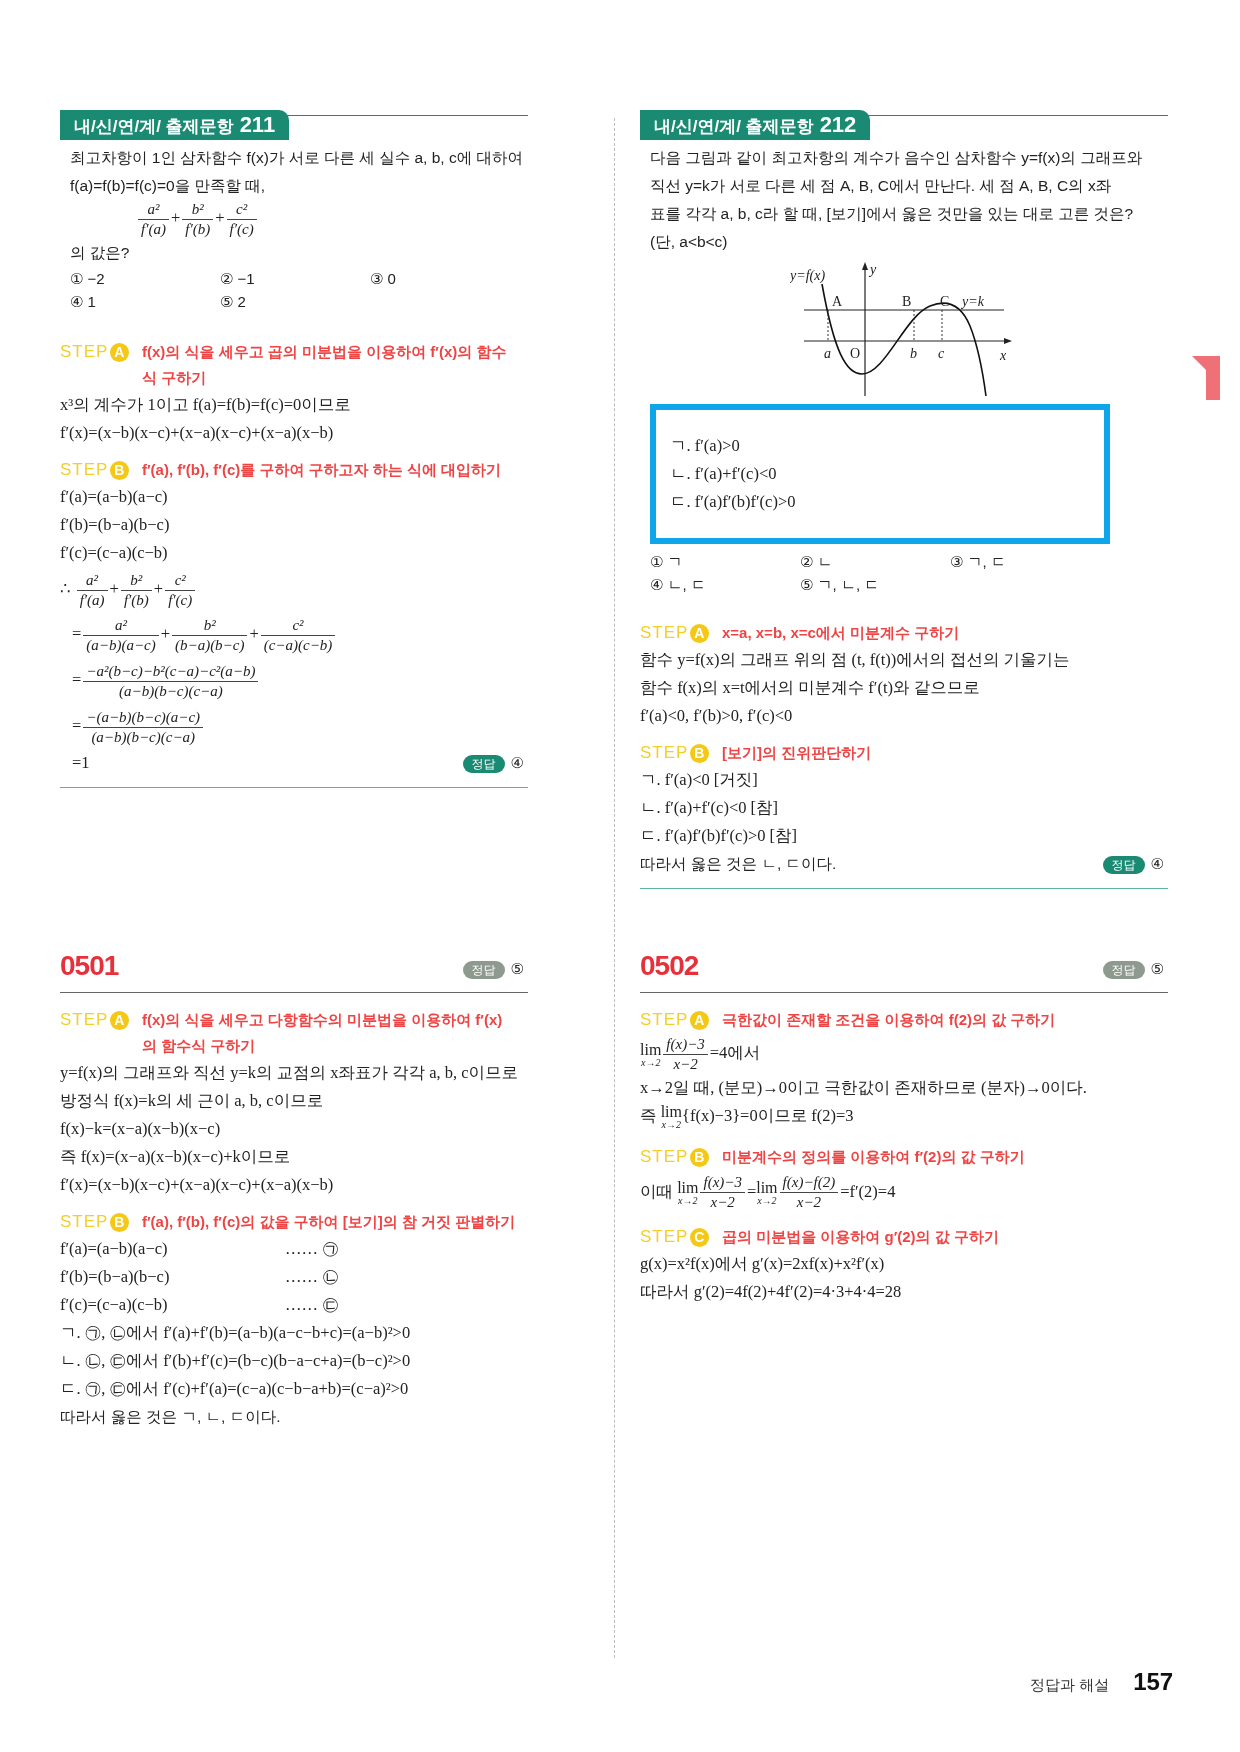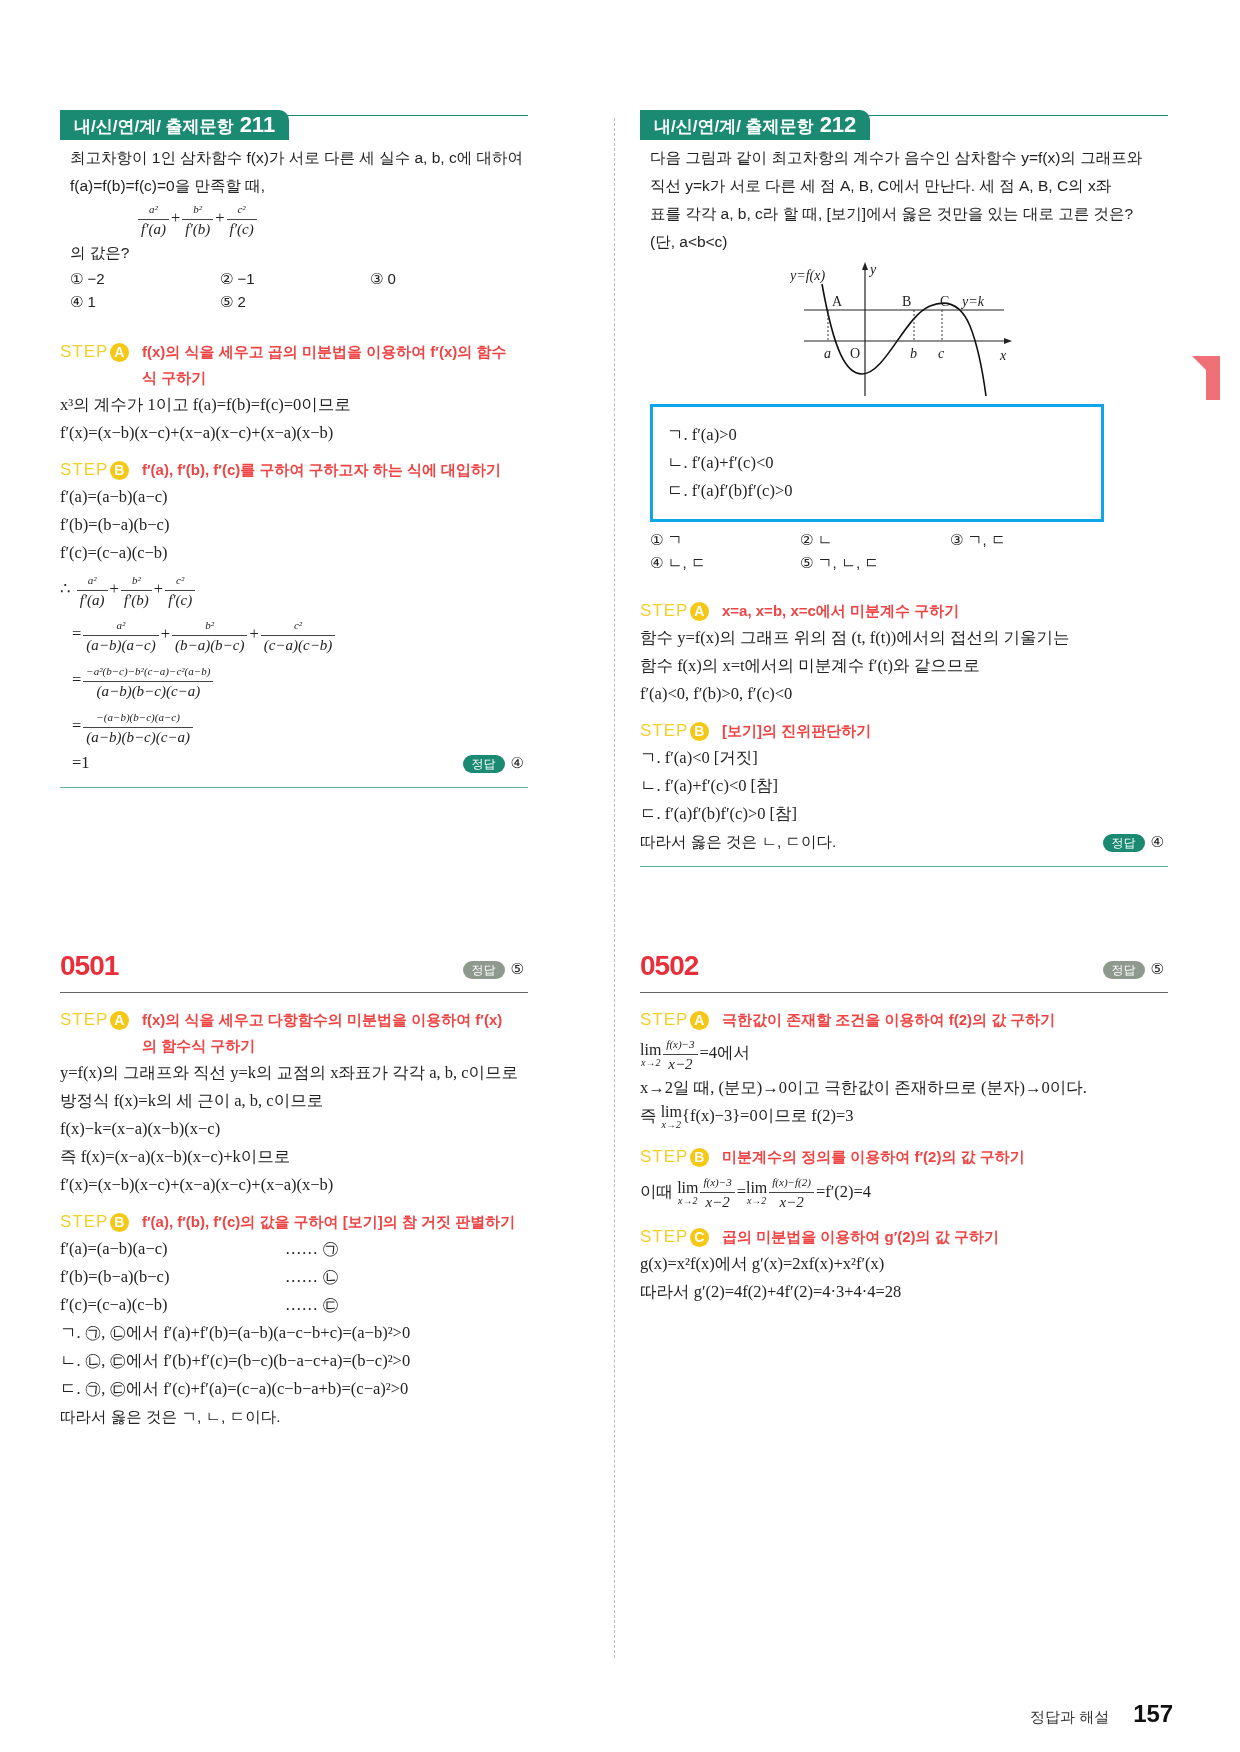--- a/index.html
+++ b/index.html
@@ -15,37 +15,37 @@
   .tab-label .num { font-size:22px; margin-left:6px; }
   .tab-line { position:absolute; left:0; right:0; top:5px; border-top:1.5px solid #1a8a72; }
   .line { font-size:15.5px; line-height:28px; white-space:nowrap; }
   .math { font-family:"Liberation Serif","DejaVu Serif",serif; font-size:16.5px; }
   .step { font-size:15px; line-height:26px; margin-top:10px; display:flex; }
   .step-tag { color:#f2cf2b; font-size:17px; letter-spacing:1px; min-width:82px; white-space:nowrap; }
   .step-tag .circ { display:inline-block; width:19px; height:19px; border-radius:50%; background:#f4c814;
                     color:#fff; font-weight:bold; text-align:center; line-height:19px; font-size:14px; margin-left:2px; }
   .step-title { font-weight:bold; color:#ef4444; }
   .frac { display:inline-block; vertical-align:middle; text-align:center; margin:0 2px; }
-  .frac .n { display:block; border-bottom:1px solid #444; padding:0 3px; font-size:11px; line-height:19px; }
+  .frac .n { display:block; border-bottom:1px solid #444; padding:0 3px; font-size:15px; line-height:19px; }
   .frac .d { display:block; padding:0 3px; font-size:15px; line-height:19px; }
   .answer-row { position:relative; }
   .badge { display:inline-block; background:#1a8a72; color:#fff; border-radius:10px; font-size:12px;
            padding:1px 9px; line-height:16px; }
   .badge.grey { background:#8f9a8f; }
   .ans-num { font-size:15px; margin-left:6px; }
   .green-rule { border-top:1.5px solid #5bb59d; }
   .prob-num { color:#e8303a; font-weight:bold; font-size:28px; line-height:44px; font-family:"Liberation Sans",sans-serif; letter-spacing:-1px; }
   .rule-dark { border-top:1px solid #666; }
   .choices { display:grid; grid-template-columns:150px 150px 150px; font-size:15px; line-height:23px; }
-  .bogi { border:3px solid #0ea5e9; padding:14px 14px; width:420px; }
+  .bogi { border:6px solid #0ea5e9; padding:22px 14px; width:420px; }
   .lim { display:inline-block; vertical-align:middle; text-align:center; font-size:16px; line-height:16px; }
   .lim small { display:block; font-size:10px; line-height:9px; font-style:italic; }
   .side-tab { position:absolute; left:1206px; top:356px; width:14px; height:44px; background:#f07078; }
   .side-tab:before { content:""; position:absolute; left:-14px; top:0; border-top:14px solid #f07078; border-left:14px solid transparent; }
-  .footer { position:absolute; left:1030px; top:1668px; font-size:15px; color:#333;margin-top:32px; }
+  .footer { position:absolute; left:1030px; top:1668px; font-size:15px; color:#333; }
   .footer .pg { font-weight:bold; font-size:24px; margin-left:24px; color:#111; font-family:"Liberation Sans Narrow","Liberation Sans",sans-serif; }
 </style>
 </head>
 <body>
 
 <div class="divider"></div>
 <div class="side-tab"></div>
 
 <div class="col" style="left:60px; top:110px; width:468px;">
   <div class="tab-head">

